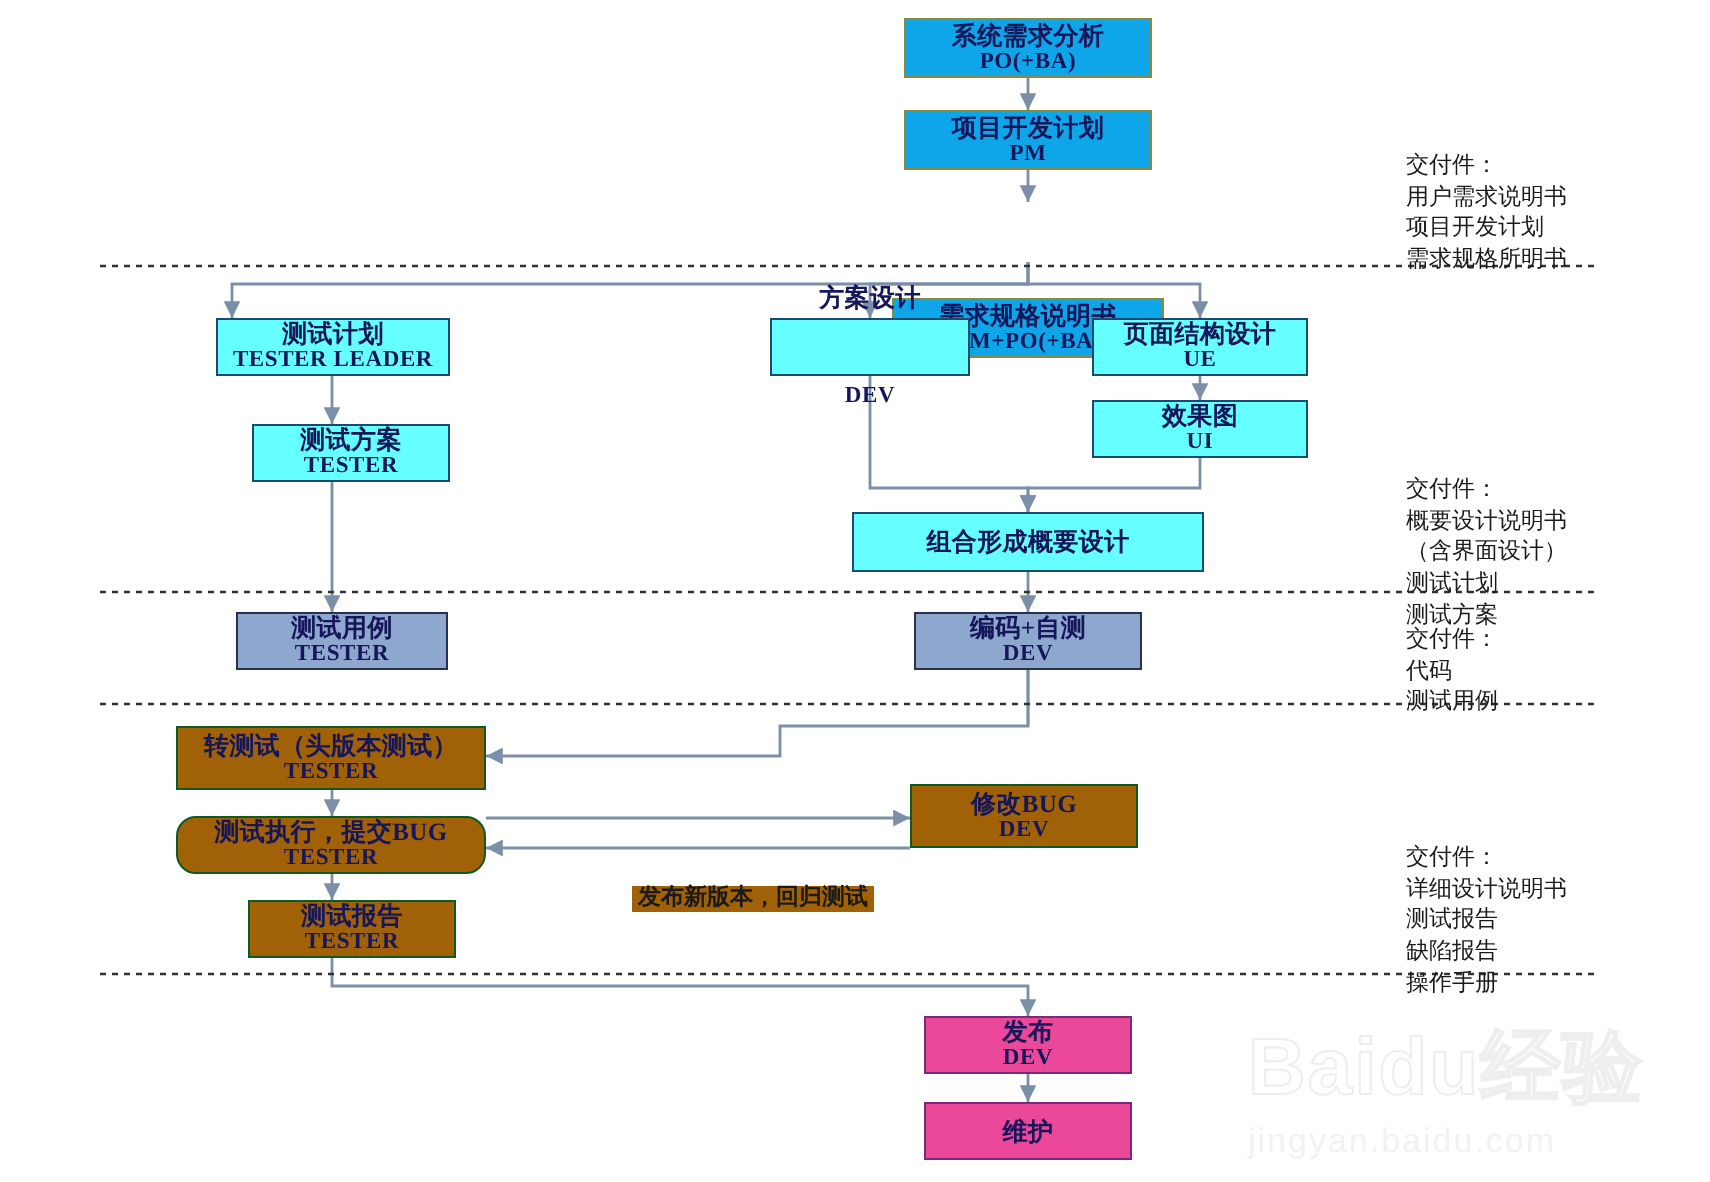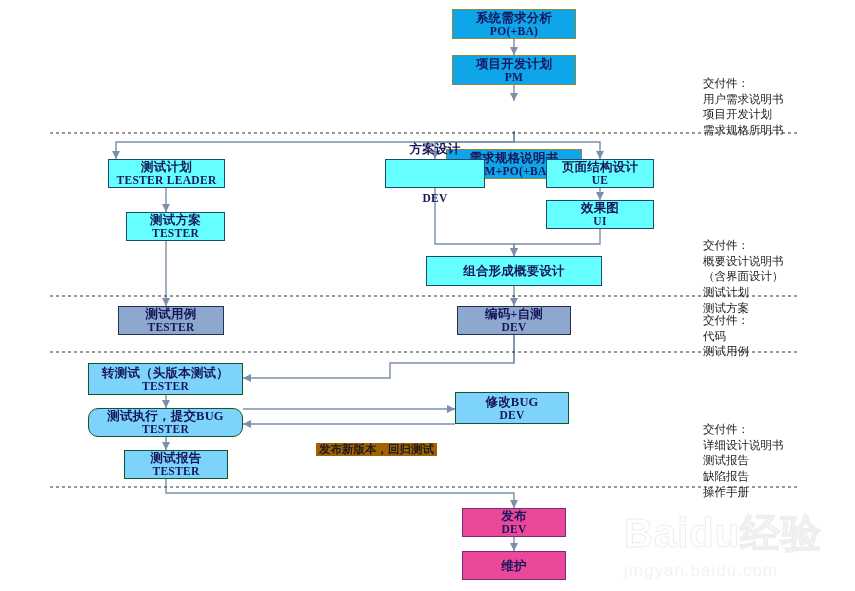--- a/index.html
+++ b/index.html
@@ -17,21 +17,21 @@
     text-align:center;color:#16165a;line-height:1.12;
     z-index:3;
   }
   .node .l1{font-size:12.5px;font-weight:700;letter-spacing:.2px;}
   .node .l2{font-size:11.5px;font-weight:700;font-family:"Liberation Serif","DejaVu Serif",serif;letter-spacing:.3px;}
   .node.one-line .l1{font-size:12.5px;}
 
   .c-yellow{background:#0ea5e9;border-color:#8a8a3c;}
   .c-cyan  {background:#66ffff;border-color:#1a4a6e;}
   .c-blue  {background:#8ea7ce;border-color:#27304f;}
-  .c-green {background:#7dd3fc;border-color:#0d5a22;}
+  .c-green {background:#a16207;border-color:#0d5a22;}
   .c-pink  {background:#ec4899;border-color:#7a2a7a;}
 
   .note{
     position:absolute;z-index:4;color:#1a1a1a;
     font-size:11.5px;line-height:1.36;font-weight:400;
     font-family:"Liberation Serif","DejaVu Serif",serif;
     white-space:pre-line;
     margin-left:27px;
   }
   .edge-label{

